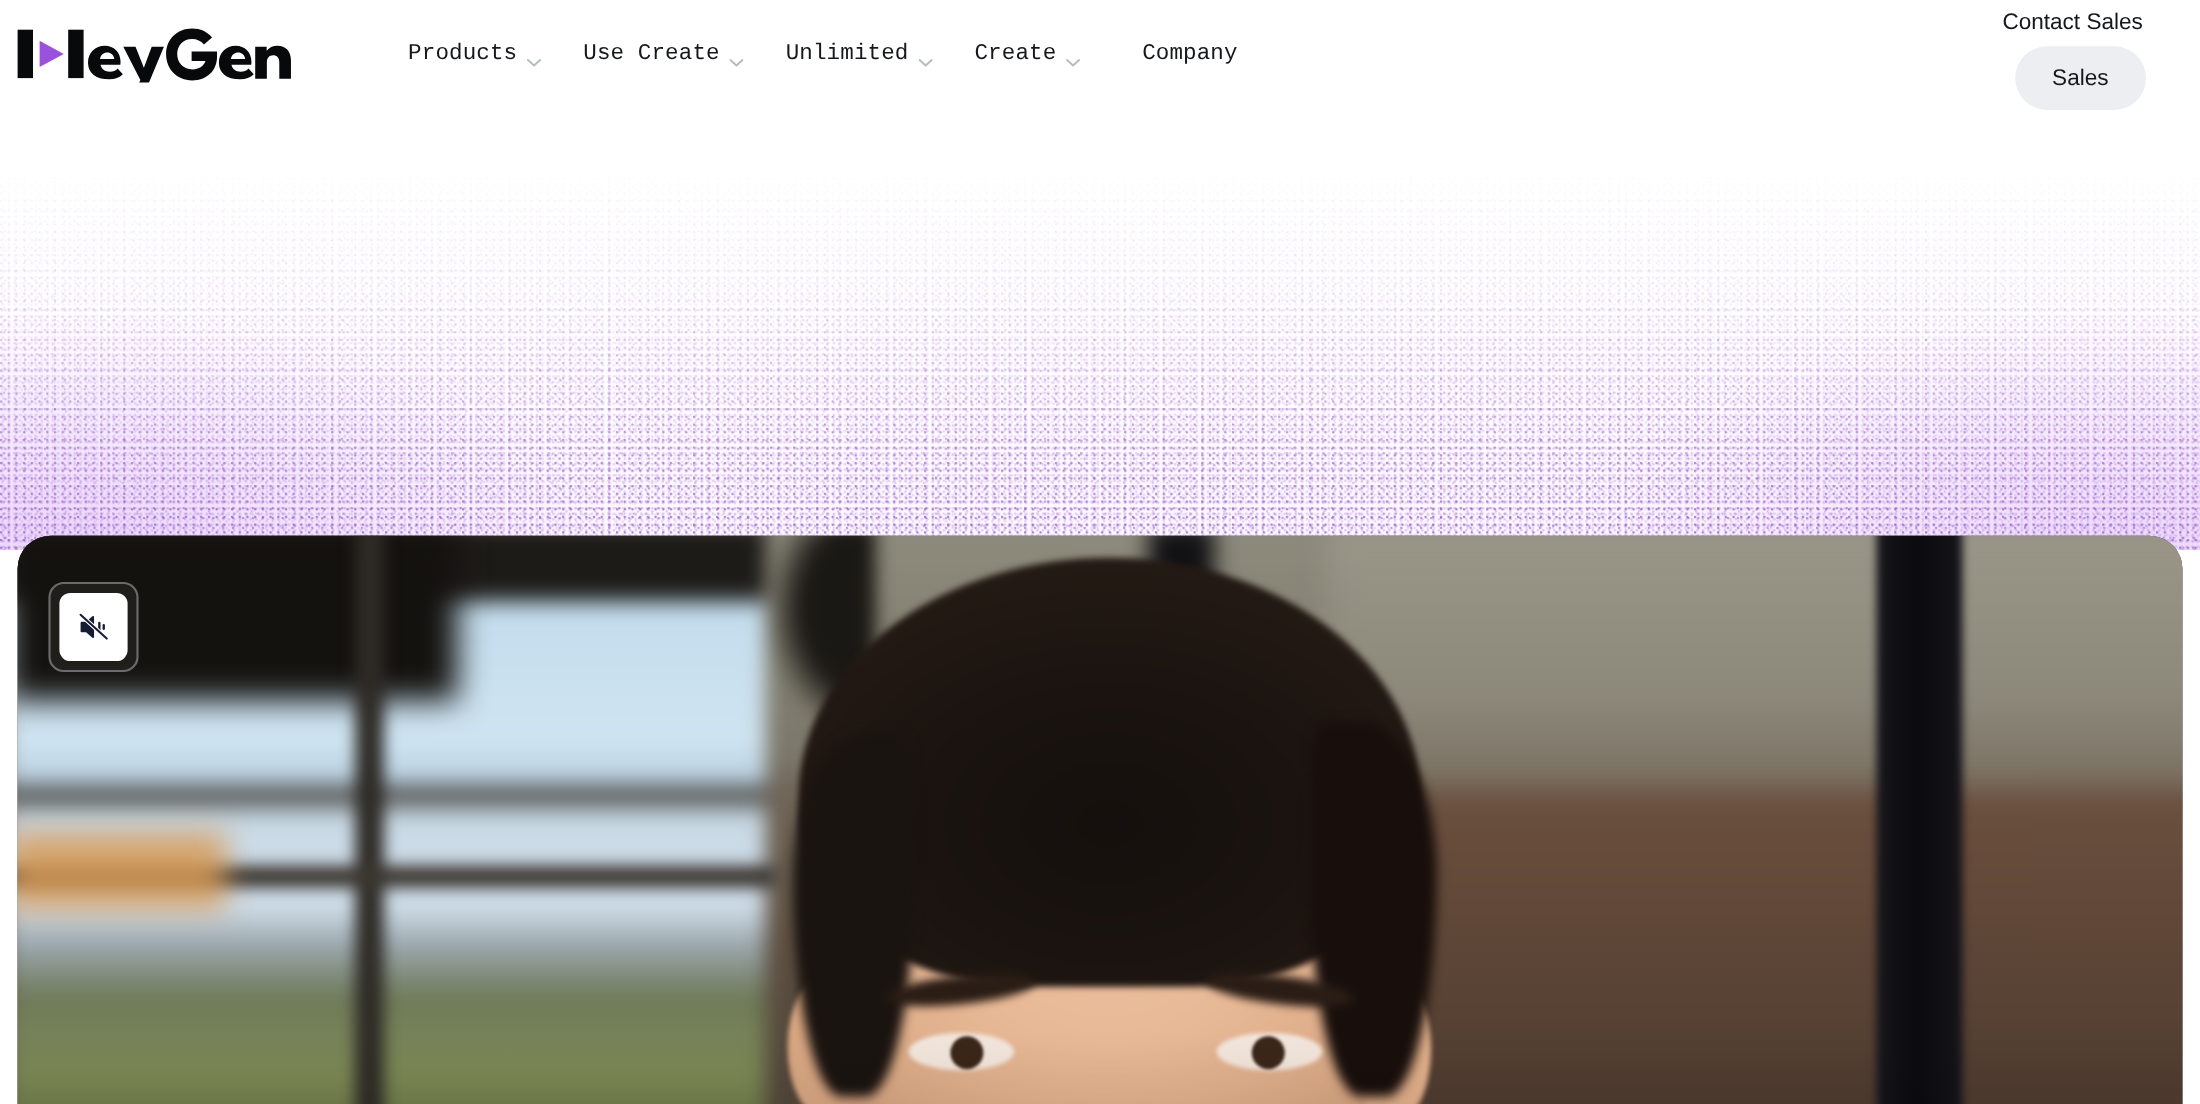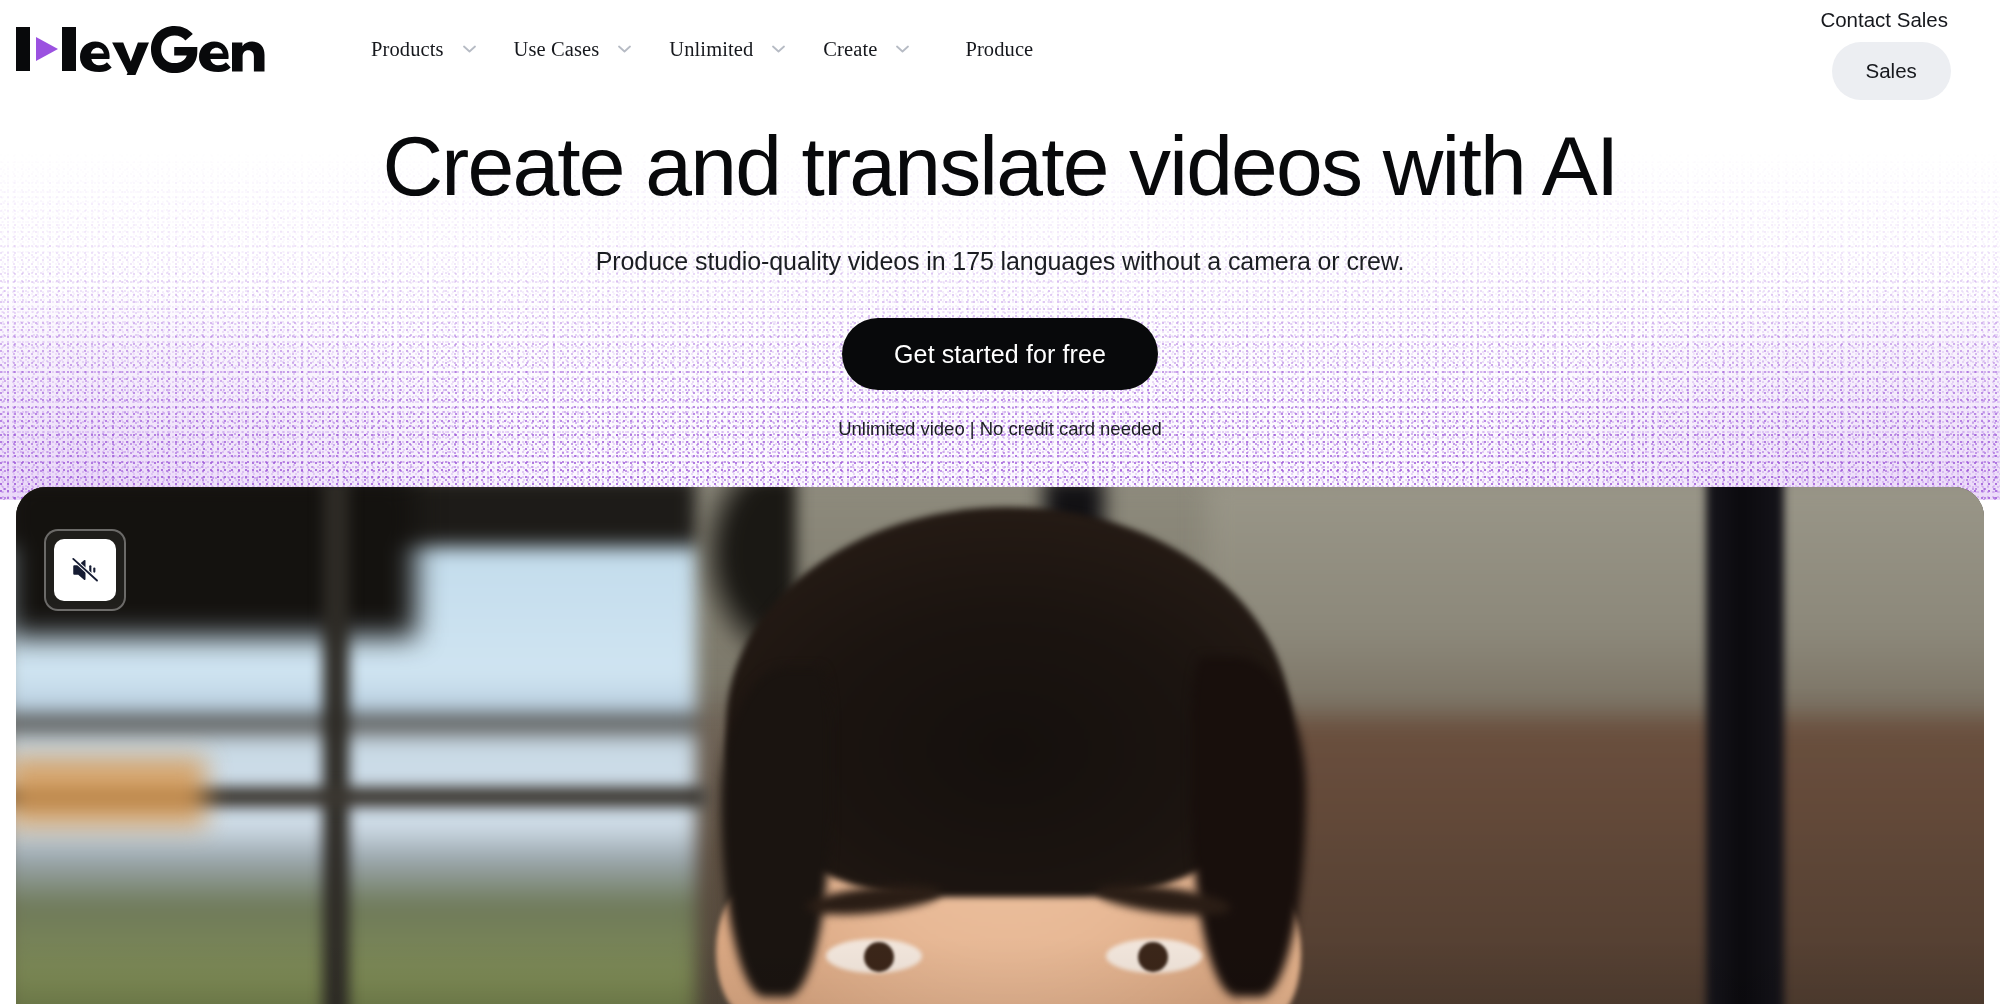--- a/index.html
+++ b/index.html
@@ -52,24 +52,24 @@
     position:relative; z-index:5;
     height:98px; width:2000px;
     display:flex; align-items:center;
     padding:0 30px 0 14px;
   }
   .logo { display:flex; align-items:center; height:50px; margin-right:48px; flex:none; }
   .logo svg { display:block; }
 
   .nav-links { display:flex; align-items:center; gap:0; }
   .nav-link {
-    display:flex; align-items:center; gap:19px;
+    display:flex; align-items:flex-end; gap:9px;
     font-size:20.5px; color:#16181d; letter-spacing:.1px;
     padding:10px 19px; cursor:pointer; white-space:nowrap;
-    background:none; border:none; font-family:Liberation Serif, serif;
+    background:none; border:none; font-family:Liberation Mono, monospace;
   }
   .nav-link .chev { display:inline-block; width:13px; height:8px; }
   .nav-link .chev svg { display:block; }
 
   .nav-right { margin-left:auto; display:flex; align-items:center; gap:0;flex-direction:column; }
   .contact-sales {
     font-size:20.5px; color:#16181d; padding:10px 22px; cursor:pointer;
     background:none; border:none; font-family:inherit; white-space:nowrap;
   }
   .btn-signup {
@@ -287,21 +287,21 @@
       <button class="nav-link">
         <span>Products</span>
         <span class="chev">
           <svg width="13" height="8" viewBox="0 0 13 8">
               <path d="M1 1.5 6.5 6.5 12 1.5" fill="none" stroke="#B6BBC4" stroke-width="1.8" stroke-linecap="round" stroke-linejoin="round"></path>
             </svg>
         </span>
       </button>
 
       <button class="nav-link">
-        <span>Use Cases</span>
+        <span>Use Create</span>
         <span class="chev">
           <svg width="13" height="8" viewBox="0 0 13 8">
               <path d="M1 1.5 6.5 6.5 12 1.5" fill="none" stroke="#B6BBC4" stroke-width="1.8" stroke-linecap="round" stroke-linejoin="round"></path>
             </svg>
         </span>
       </button>
 
       <button class="nav-link">
         <span>Unlimited</span>
         <span class="chev">
@@ -314,40 +314,32 @@
       <button class="nav-link">
         <span>Create</span>
         <span class="chev">
           <svg width="13" height="8" viewBox="0 0 13 8">
               <path d="M1 1.5 6.5 6.5 12 1.5" fill="none" stroke="#B6BBC4" stroke-width="1.8" stroke-linecap="round" stroke-linejoin="round"></path>
             </svg>
         </span>
       </button>
 
       <button class="nav-link" style="margin-left:18px;">
-        <span>Produce</span>
+        <span>Company</span>
       </button>
 
     </nav>
 
     <div class="nav-right">
       <button class="contact-sales">Contact Sales</button>
       <button class="btn-login">Sales</button>
     </div>
 
   </header>
 
-  <section class="hero">
-    <h1>Create and translate videos with AI</h1>
-    <p class="sub">Produce studio-quality videos in 175 languages without a camera or crew.</p>
-    <div class="cta-wrap">
-      <button class="btn-cta">Get started for free</button>
-    </div>
-    <p class="fineprint">Unlimited video | No credit card needed</p>
-  </section>
 
   <div class="video-card">
     <div class="video-scene">
       <div class="bg-room"></div>
       <div class="backwall"></div>
       <div class="ceiling"></div>
       <div class="brick"></div>
       <div class="win"></div>
       <div class="win-dark-top"></div>
       <div class="win-mull-v"></div>

